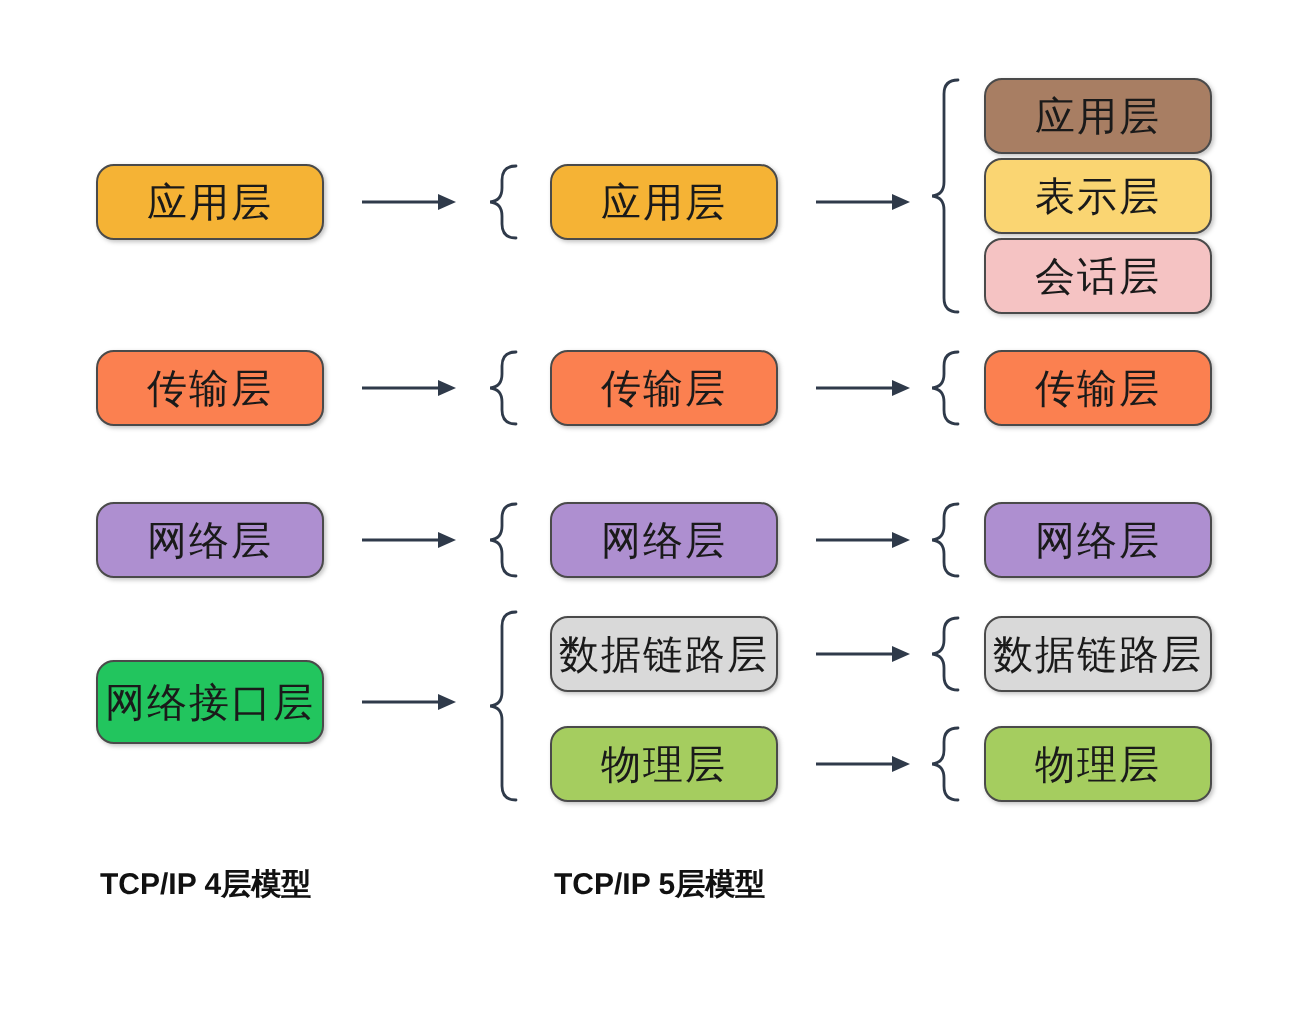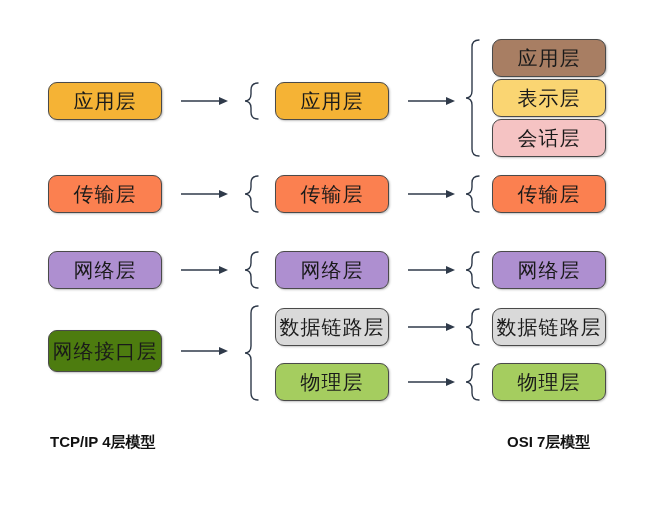--- a/index.html
+++ b/index.html
@@ -58,35 +58,35 @@
     letter-spacing: 0.5px;
   }
 </style>
 </head>
 <body>
 
 <div id="canvas">
     <div class="box" style="left: 48px; top: 82px; width: 114px; height: 38px; background: rgb(245, 179, 53);">应用层</div>
     <div class="box" style="left: 48px; top: 175px; width: 114px; height: 38px; background: rgb(251, 128, 80);">传输层</div>
     <div class="box" style="left: 48px; top: 251px; width: 114px; height: 38px; background: rgb(174, 143, 208);">网络层</div>
-    <div class="box" style="left: 48px; top: 330px; width: 114px; height: 42px; background: #4d7c0f;">网络接口层</div>
+    <div class="box" style="left: 48px; top: 330px; width: 114px; height: 42px; background: #22c55e;">网络接口层</div>
     <div class="col-label" style="left: 50px; top: 433px;">TCP/IP 4层模型</div>
     <div class="box" style="left: 275px; top: 82px; width: 114px; height: 38px; background: rgb(245, 179, 53);">应用层</div>
     <div class="box" style="left: 275px; top: 175px; width: 114px; height: 38px; background: rgb(251, 128, 80);">传输层</div>
     <div class="box" style="left: 275px; top: 251px; width: 114px; height: 38px; background: rgb(174, 143, 208);">网络层</div>
     <div class="box" style="left: 275px; top: 308px; width: 114px; height: 38px; background: rgb(217, 217, 217);">数据链路层</div>
     <div class="box" style="left: 275px; top: 363px; width: 114px; height: 38px; background: rgb(165, 205, 95);">物理层</div>
+    <div class="col-label" style="left: 277px; top: 433px;">TCP/IP 5层模型</div>
     <div class="box" style="left: 492px; top: 39px; width: 114px; height: 38px; background: rgb(168, 126, 99);">应用层</div>
     <div class="box" style="left: 492px; top: 119px; width: 114px; height: 38px; background: rgb(245, 195, 195);">会话层</div>
     <div class="box" style="left: 492px; top: 79px; width: 114px; height: 38px; background: rgb(250, 213, 114);">表示层</div>
     <div class="box" style="left: 492px; top: 175px; width: 114px; height: 38px; background: rgb(251, 128, 80);">传输层</div>
     <div class="box" style="left: 492px; top: 251px; width: 114px; height: 38px; background: rgb(174, 143, 208);">网络层</div>
     <div class="box" style="left: 492px; top: 308px; width: 114px; height: 38px; background: rgb(217, 217, 217);">数据链路层</div>
     <div class="box" style="left: 492px; top: 363px; width: 114px; height: 38px; background: rgb(165, 205, 95);">物理层</div>
-    <div class="col-label" style="left: 507px; top: 433px;">OSI 7层模型</div>
     <svg class="arrow" width="47" height="12" style="left: 181px; top: 95px;">
       <line x1="0" y1="6" x2="39" y2="6" stroke="#2f3a4a" stroke-width="1.6"></line>
       <polygon points="38,2 47,6 38,10" fill="#2f3a4a"></polygon>
     </svg>
     <svg class="arrow" width="47" height="12" style="left: 181px; top: 188px;">
       <line x1="0" y1="6" x2="39" y2="6" stroke="#2f3a4a" stroke-width="1.6"></line>
       <polygon points="38,2 47,6 38,10" fill="#2f3a4a"></polygon>
     </svg>
     <svg class="arrow" width="47" height="12" style="left: 181px; top: 264px;">
       <line x1="0" y1="6" x2="39" y2="6" stroke="#2f3a4a" stroke-width="1.6"></line>

